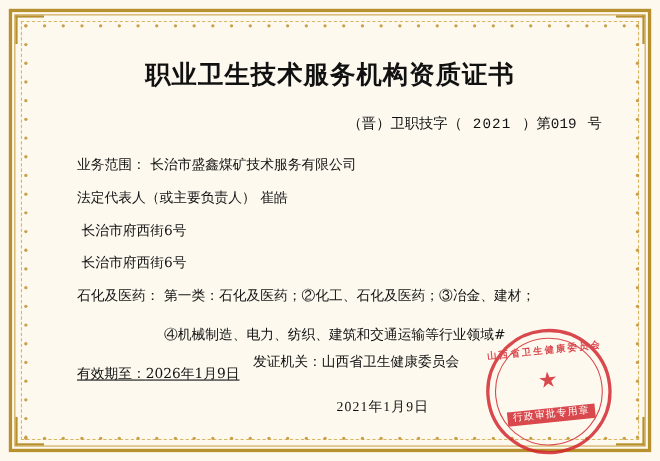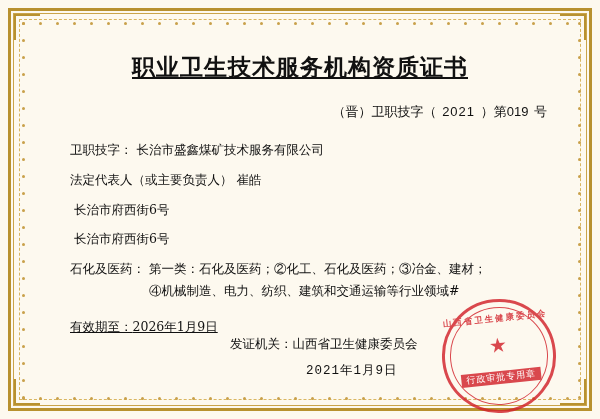--- a/index.html
+++ b/index.html
@@ -86,30 +86,29 @@
   }
 
   .doc-title {
     text-align: center;
     font-family: "DejaVu Serif", "Liberation Serif", serif;
     font-weight: bold;
     font-size: 23px;
     letter-spacing: 1px;
     color: #111111;
     margin-top: 26px;
-    text-decoration: underline;
   }
 
   .code-line {
     margin-top: 20px;
     text-align: right;
     padding-right: 22px;
     font-size: 13px;
     color: #111111;
-    font-family: Liberation Sans, sans-serif;
+    font-family: Liberation Mono, monospace;
   }
   .code-line .seg { margin: 0 1px; }
   .code-line .num { letter-spacing: 1px; }
 
   .fields {
     margin-top: 20px;
     padding-left: 40px;
     padding-right: 16px;
   }
 
@@ -129,47 +128,47 @@
   .field-value {
     flex: 1 1 auto;
     padding-left: 4px;
     word-break: break-all;
   }
   .scope-lines {
     flex: 1 1 auto;
     padding-left: 4px;
   }
   .scope-lines div { white-space: nowrap; }
-  .scope-lines div + div { margin-top: 3px; }
+  .scope-lines div + div { margin-top: 16px; }
 
   .validity {
     margin-top: 18px;
     padding-left: 40px;
     font-size: 12.5px;
     color: #111111;
     font-family: "DejaVu Serif", "Liberation Serif", serif;
     text-decoration: underline;
   }
 
   .issuer-block {
     position: absolute;
     right: 10px;
     bottom: 14px;
     width: 330px;
     font-size: 12.5px;
     color: #111111;
-    font-family: Liberation Mono, monospace;
+    font-family: Liberation Serif, serif;
   }
   .issuer-row {
     display: flex;
     justify-content: flex-start;
     white-space: nowrap;
   }
   .issuer-date {
-    margin-top: 9px;
+    margin-top: 24px;
     padding-left: 76px;
     white-space: nowrap;
     letter-spacing: 1px;
   }
 
   
   .seal {
     position: absolute;
     right: 44px;
     bottom: 6px;
@@ -362,21 +361,21 @@
     <div class="code-line">
       <span class="seg">（晋）卫职技字（</span>
       <span class="seg num">2021</span>
       <span class="seg">）第019</span>
       <span class="seg">号</span>
     </div>
 
     <div class="fields">
 
       <div class="field-row">
-        <span class="field-label">卫职技字：</span>
+        <span class="field-label">业务范围：</span>
         <span class="field-value">长治市盛鑫煤矿技术服务有限公司</span>
       </div>
 
       <div class="field-row">
         <span class="field-label">法定代表人（或主要负责人）</span>
         <span class="field-value">崔皓</span>
       </div>
 
       <div class="field-row">
         <span class="field-value">长治市府西街6号</span>

